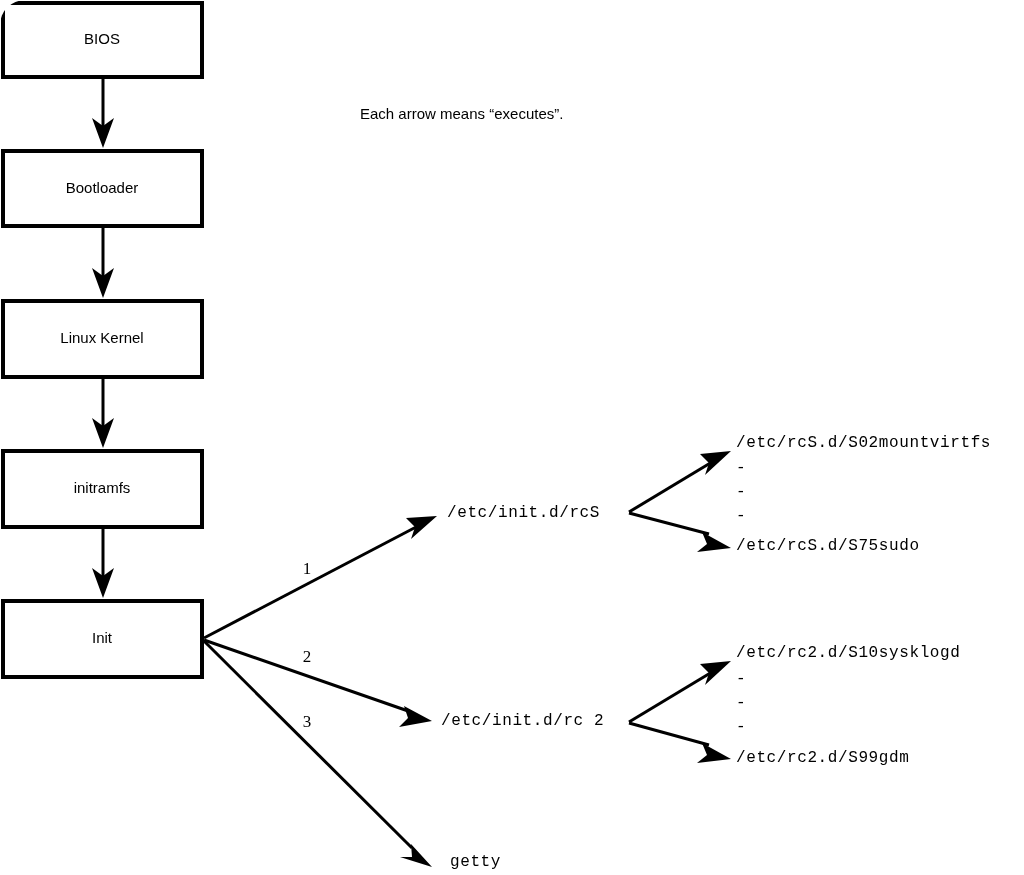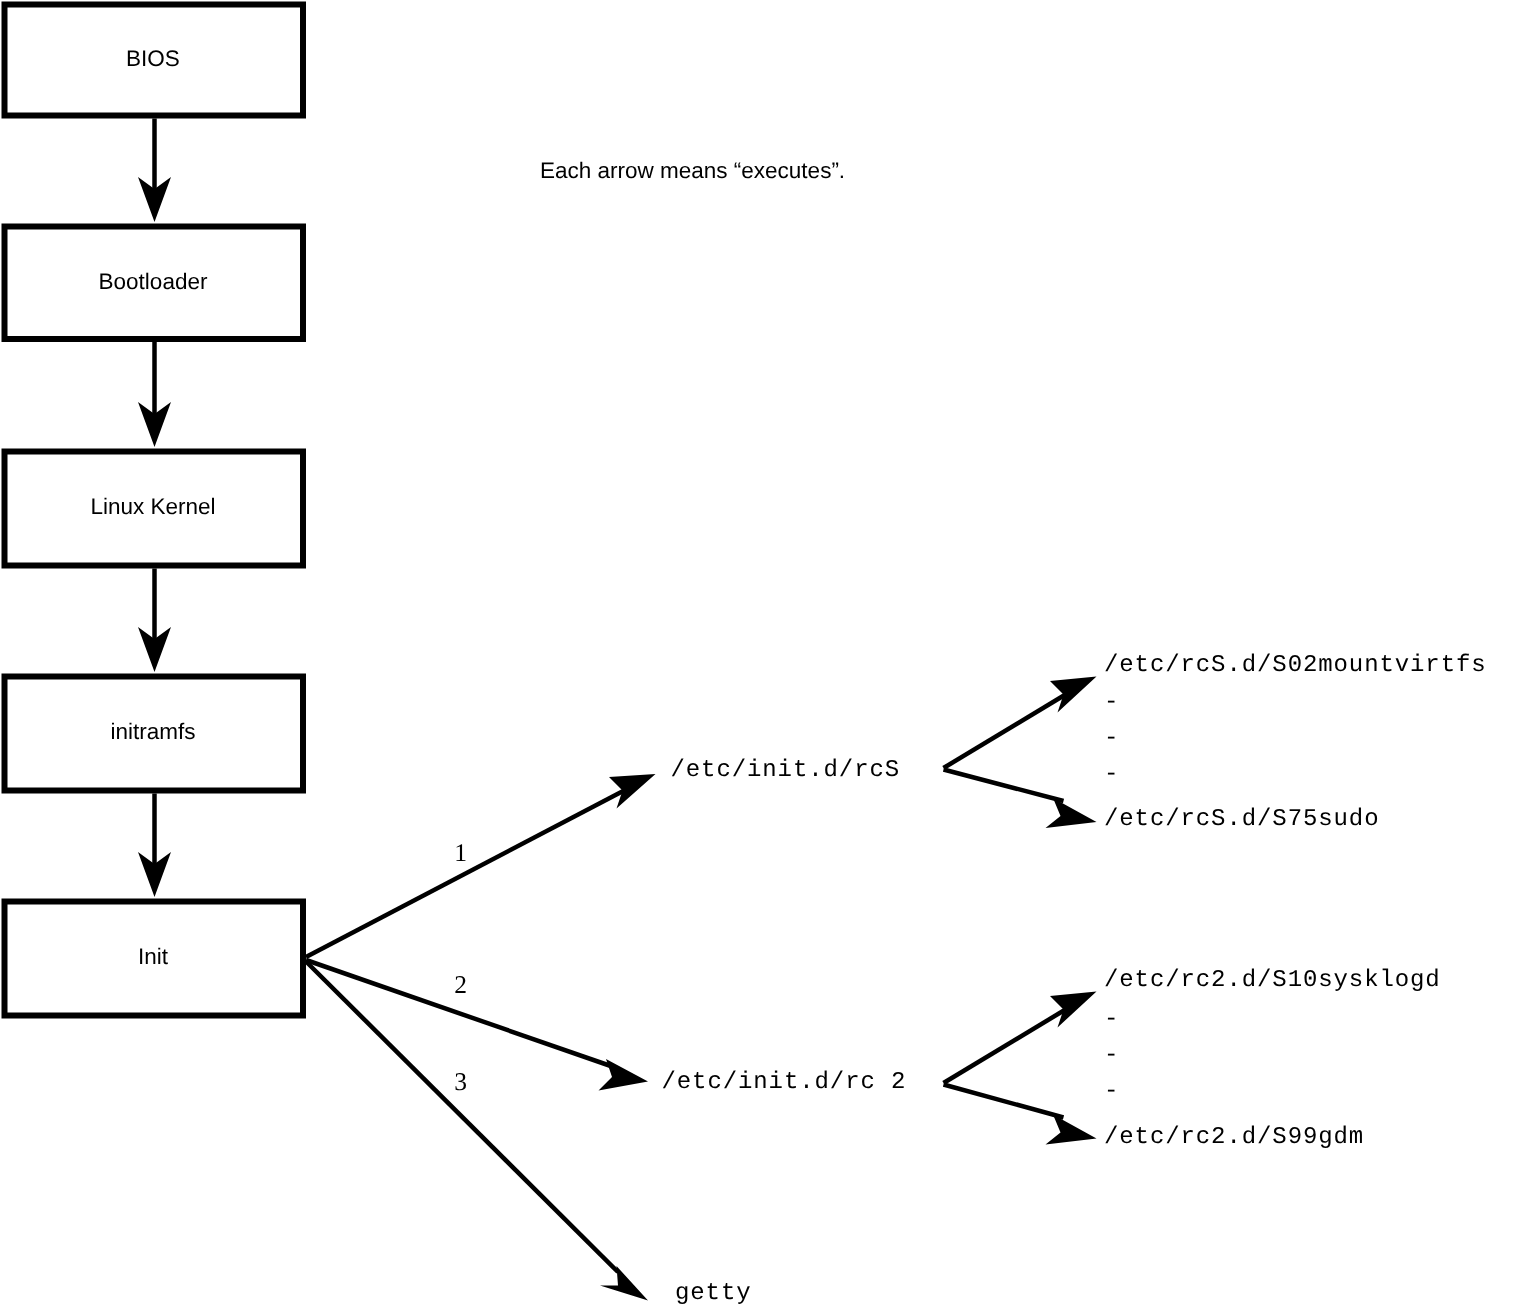--- a/index.html
+++ b/index.html
@@ -7,20 +7,21 @@
     padding: 0;
     background: #ffffff;
   }
   #canvas {
     position: relative;
     width: 1024px;
     height: 875px;
     background: #ffffff;
     overflow: hidden;
     font-family: "Liberation Sans", sans-serif;
+    border-radius: 25px;
   }
   svg.layer {
     position: absolute;
     left: 0;
     top: 0;
     width: 1024px;
     height: 875px;
   }
   .box-label {
     font-family: "Liberation Sans", sans-serif;

